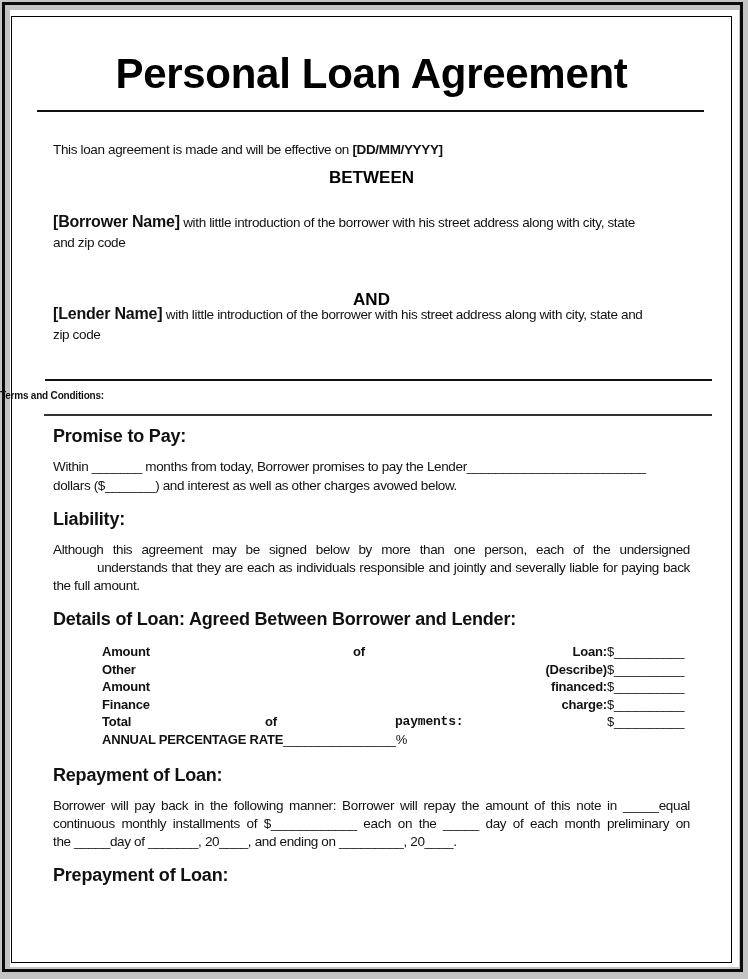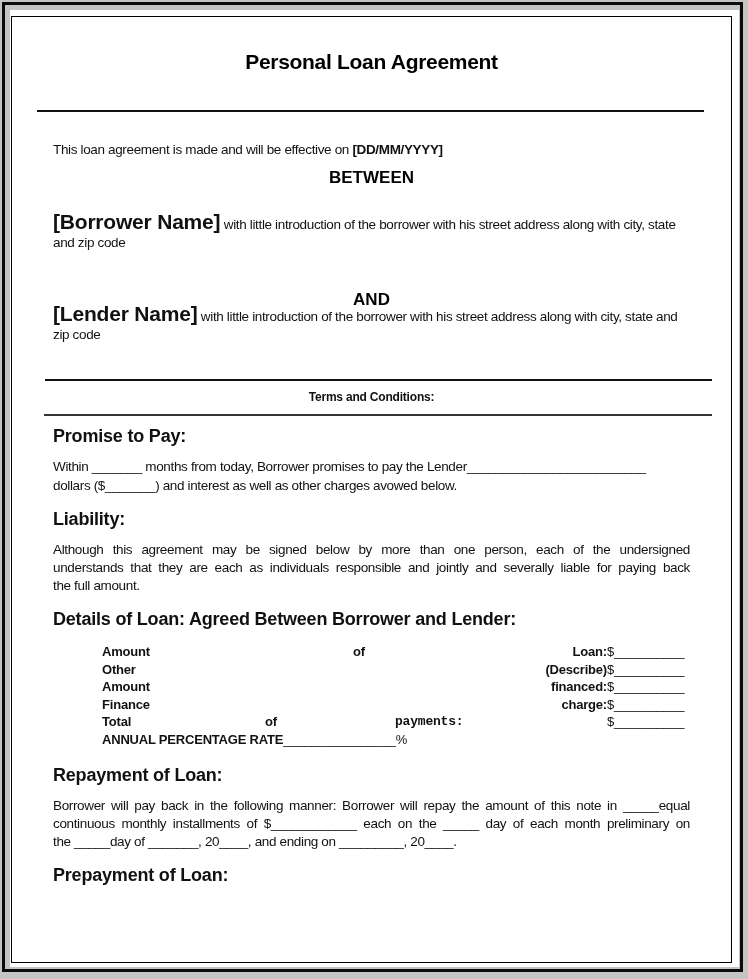--- a/index.html
+++ b/index.html
@@ -18,27 +18,27 @@
       position: absolute; left: 10px; top: 10px; width: 729px; height: 957px;
       background: #fff;
     }
     .inner-border {
       position: absolute; left: 1px; top: 6px; width: 721px; height: 947px;
       border: 1px solid #000; box-sizing: border-box;
     }
     .abs { position: absolute; white-space: nowrap; }
     .title {
       left: 0; width: 743px; top: 50px; text-align: center;
-      font-size: 21px; font-weight: bold; letter-spacing: -0.3px; color: #000;
+      font-size: 42px; font-weight: bold; letter-spacing: -0.3px; color: #000;
     }
     .rule { position: absolute; background: #111; height: 2px; }
     .body-text { font-size: 13.5px; letter-spacing: -0.35px; line-height: 18px; }
     .bold { font-weight: bold; }
     .center-head { left: 0; width: 743px; text-align: center; font-weight: bold; font-size: 17px; color: #000; }
-    .party-name { font-size: 21px; font-weight: bold; letter-spacing: -0.2px; }
+    .party-name { font-size: 16px; font-weight: bold; letter-spacing: -0.2px; }
     .section-head { font-size: 18px; font-weight: bold; letter-spacing: -0.2px; }
     .justify { white-space: normal; text-align: justify; text-align-last: left; }
     .details { font-size: 13px; font-weight: bold; letter-spacing: -0.2px; line-height: 17.6px; }
     .details .reg { font-weight: normal; }
   </style>
 </head>
 <body>
 
 <div class="frame-black"></div>
 <div class="page">
@@ -60,31 +60,31 @@
 <div class="abs body-text" style="left:53px; top:234px;">and zip code</div>
 
 <div class="abs center-head" style="top:268px;margin-top:22px;">AND</div>
 
 <div class="abs body-text" style="left:53px; top:305px;">
   <span class="party-name">[Lender Name]</span><span> with little introduction of the borrower with his street address along with city, state and</span>
 </div>
 <div class="abs body-text" style="left:53px; top:326px;">zip code</div>
 
 <div class="rule" style="left:45px; top:379px; width:667px;"></div>
-<div class="abs" style="left:0; width:743px; top:390px; text-align:center; font-size:12px; font-weight:bold; letter-spacing:-0.2px;">Terms and Conditions:</div>
+<div class="abs" style="left:0; width:743px; top:390px; font-size:10px; font-weight:bold; letter-spacing:-0.2px;">Terms and Conditions:</div>
 <div class="rule" style="left:44px; top:414px; width:668px; background:#333;"></div>
 
 <div class="abs section-head" style="left:53px; top:426px;">Promise to Pay:</div>
 <div class="abs body-text" style="left:53px; top:458px;">Within _______ months from today, Borrower promises to pay the Lender_________________________</div>
 <div class="abs body-text" style="left:53px; top:477px;">dollars ($_______) and interest as well as other charges avowed below.</div>
 
 <div class="abs section-head" style="left:53px; top:509px;">Liability:</div>
 <div class="abs body-text" style="left:53px; top:541px; width:637px; white-space:normal;">
   <div class="justify" style="text-align-last: justify;">Although this agreement may be signed below by more than one person, each of the undersigned</div>
-  <div class="justify" style="text-align-last: justify;">understands that they are each as individuals responsible and jointly and severally liable for paying back</div>
+  <div class="justify" style="text-align-last: justify; margin-left: 44px;">understands that they are each as individuals responsible and jointly and severally liable for paying back</div>
   <div>the full amount.</div>
 </div>
 
 <div class="abs section-head" style="left:53px; top:609px;text-align:right;">Details of Loan: Agreed Between Borrower and Lender:</div>
 
 <div class="details">
 
   <div class="abs" style="left:102px; top:643px;">Amount</div>
   <div class="abs" style="left:353px; top:643px;">of</div>
   <div class="abs" style="right:141px; top:643px;">Loan:</div>

